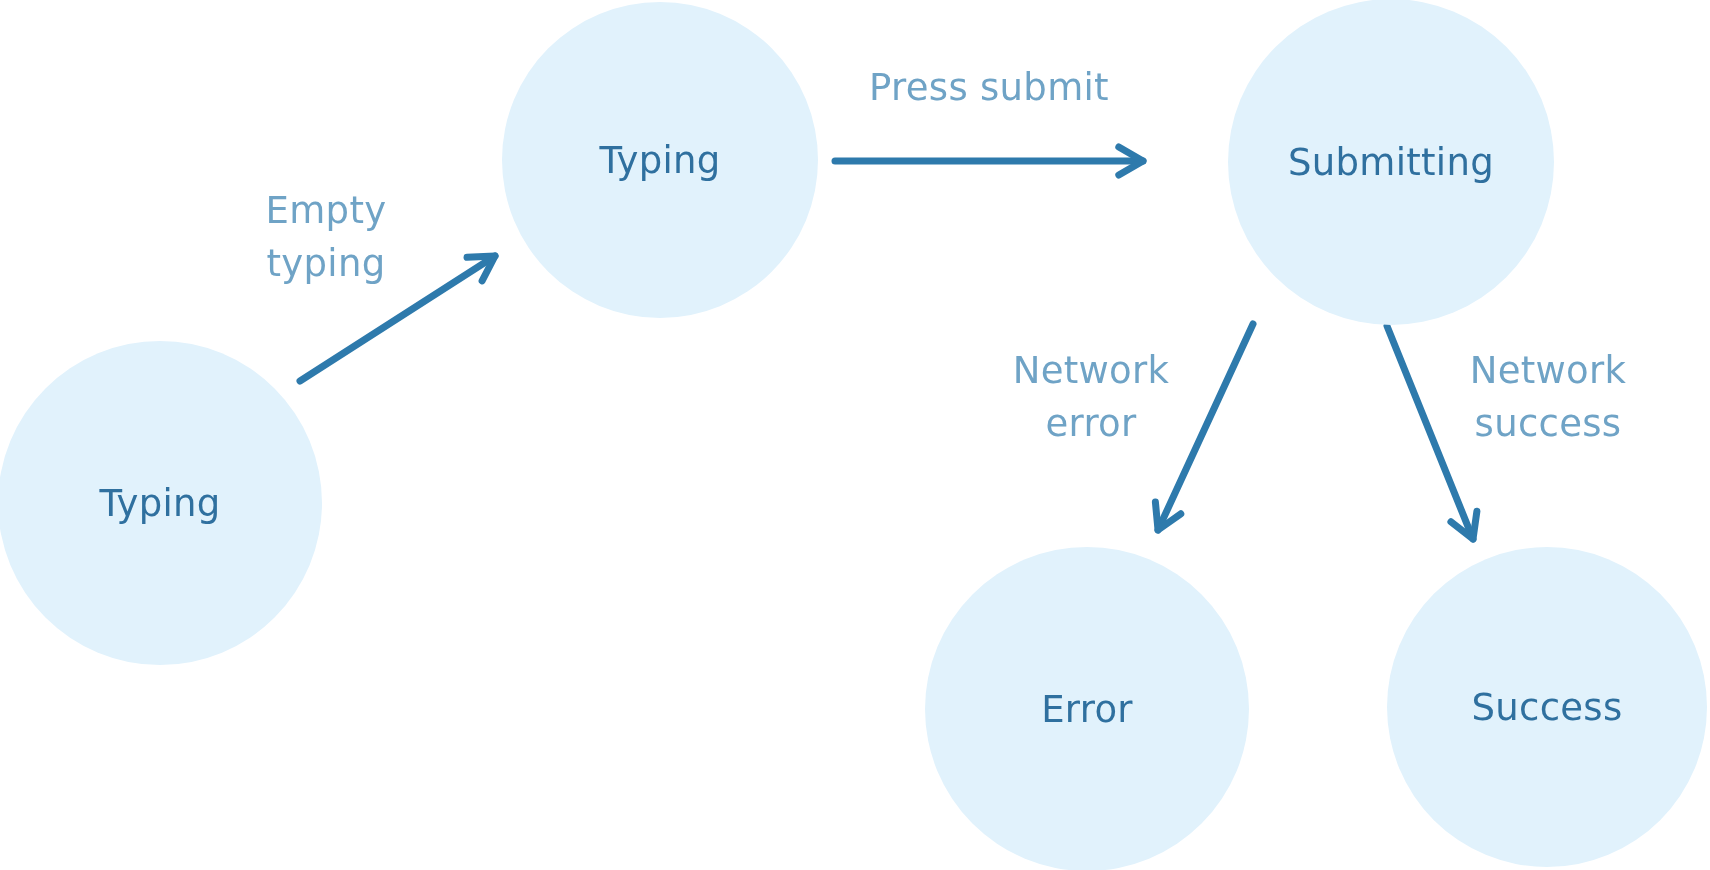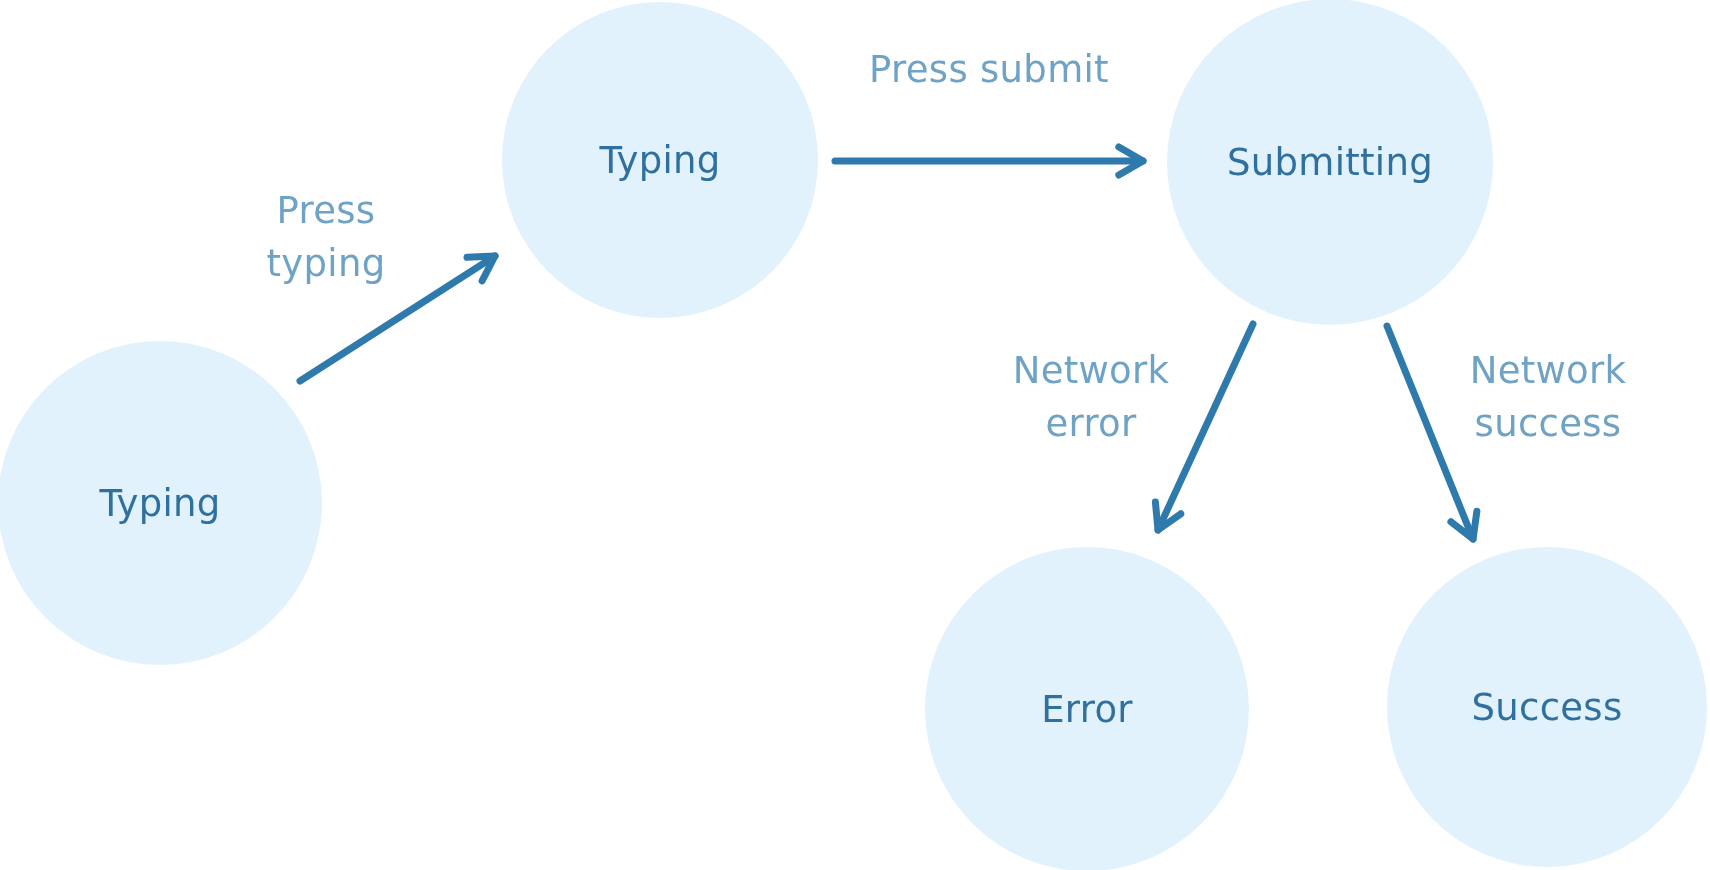--- a/index.html
+++ b/index.html
@@ -47,27 +47,27 @@
     line-height: 53px;
     text-align: center;
     letter-spacing: 0.3px;
     white-space: nowrap;
   }
   .edge-label span { display: block; }
 
   
   .node-empty      { left: -2px;   top: 341px; width: 324px; height: 324px; }
   .node-typing     { left: 502px;  top: 2px;   width: 316px; height: 316px; }
-  .node-submitting { left: 1167px; top: -1px;  width: 326px; height: 326px; justify-content: center; }
+  .node-submitting { left: 1228px; top: -1px;  width: 326px; height: 326px; justify-content: center; }
   .node-error      { left: 925px;  top: 547px; width: 324px; height: 324px; }
   .node-success    { left: 1387px; top: 547px; width: 320px; height: 320px; }
 
   
   .label-start-typing    { left: 216px;  top: 184px; width: 220px; }
-  .label-press-submit    { left: 859px;  top: 43px;  width: 260px; }
+  .label-press-submit    { left: 859px;  top: 61px;  width: 260px; }
   .label-network-error   { left: 971px;  top: 344px; width: 240px; }
   .label-network-success { left: 1428px; top: 344px; width: 240px; }
 </style>
 </head>
 <body>
 
 <div class="canvas">
 
   <svg class="edges-svg" viewBox="0 0 1710 870" xmlns="http://www.w3.org/2000/svg">
 
@@ -106,21 +106,21 @@
 
   <div class="node node-error">
     <span>Error</span>
   </div>
 
   <div class="node node-success">
     <span>Success</span>
   </div>
 
   <div class="edge-label label-start-typing">
-    <span>Press</span>
+    <span>Empty</span>
     <span>typing</span>
   </div>
 
   <div class="edge-label label-press-submit">
     <span>Press submit</span>
   </div>
 
   <div class="edge-label label-network-error">
     <span>Network</span>
     <span>error</span>

